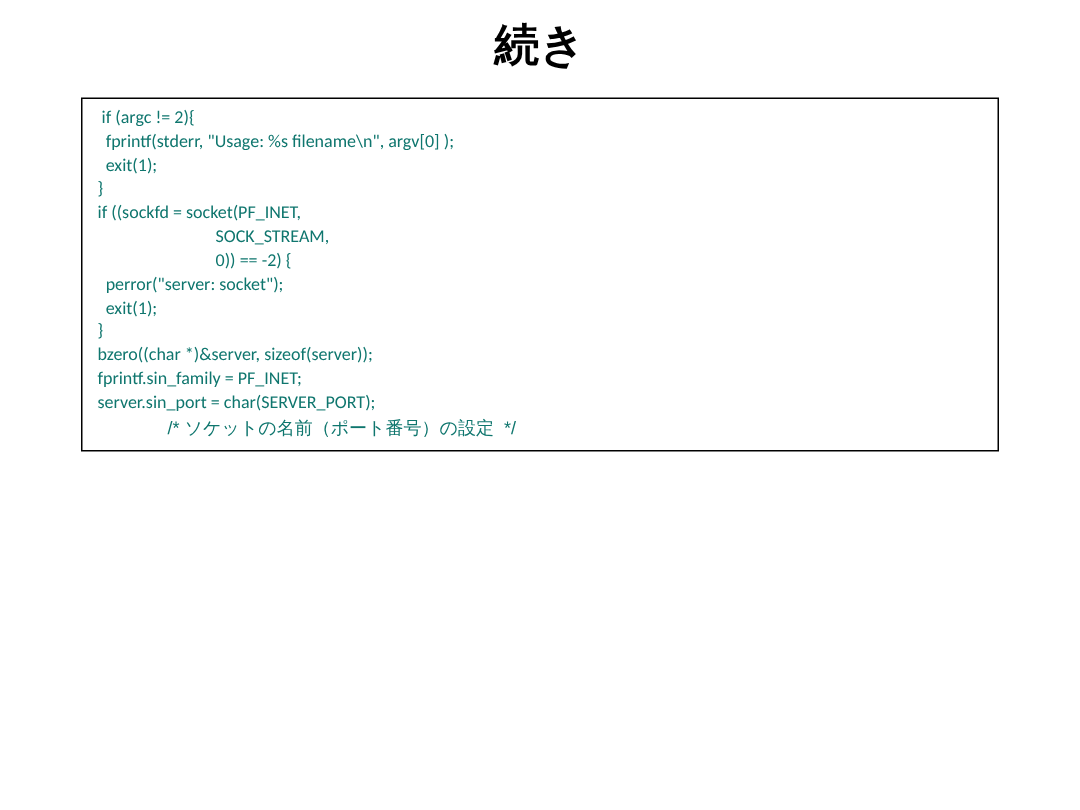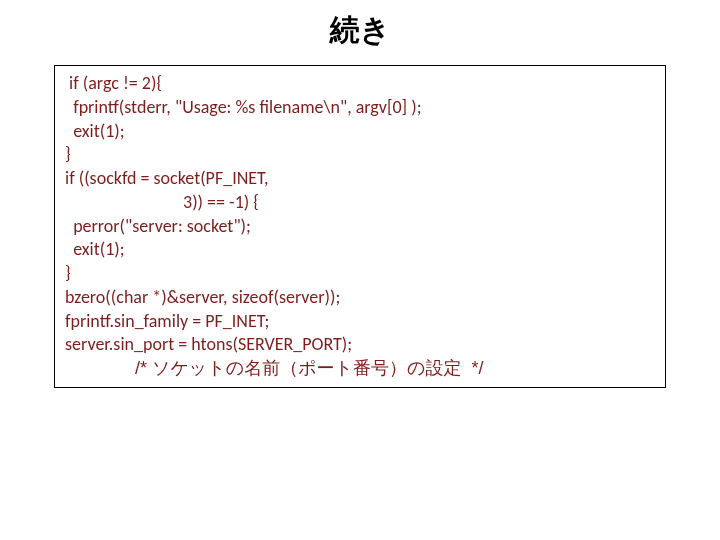--- a/index.html
+++ b/index.html
@@ -23,45 +23,46 @@
     font-weight: bold;
     color: #000;
     margin-bottom: 14px;
     font-family: "MS PGothic", Meiryo, sans-serif;
   }
   .code-box {
     margin: 0 54px;
     border: 1px solid #000;
     padding: 6px 10px 6px 10px;
     font-family: Calibri, Arial, sans-serif;
-    color: #7f1d1d;
+    color: #0f766e;
     line-height: 1.32;
-    font-size: 18px;
+    font-size: 12px;
   }
   .code-line {
     white-space: pre-wrap;
     font-family: Calibri, Arial, sans-serif;
   }
   .comment {
     font-family: "MS PGothic", Meiryo, sans-serif;
   }
 </style>
 </head>
 <body>
 
 <div class="slide">
   <div class="title">続き</div>
   <div class="code-box">
     <div class="code-line"> if (argc != 2){</div>
     <div class="code-line">  fprintf(stderr, "Usage: %s filename\n", argv[0] );</div>
     <div class="code-line">  exit(1);</div>
     <div class="code-line">}</div>
     <div class="code-line">if ((sockfd = socket(PF_INET,</div>
-    <div class="code-line">                             3)) == -1) {</div>
+    <div class="code-line">                             SOCK_STREAM,</div>
+    <div class="code-line">                             0)) == -2) {</div>
     <div class="code-line">  perror("server: socket");</div>
     <div class="code-line">  exit(1);</div>
     <div class="code-line">}</div>
     <div class="code-line">bzero((char *)&amp;server, sizeof(server));</div>
     <div class="code-line">fprintf.sin_family = PF_INET;</div>
-    <div class="code-line">server.sin_port = htons(SERVER_PORT);</div>
+    <div class="code-line">server.sin_port = char(SERVER_PORT);</div>
     <div class="code-line comment">              /* ソケットの名前（ポート番号）の設定  */</div>
   </div>
 </div>
 
 </body></html>

